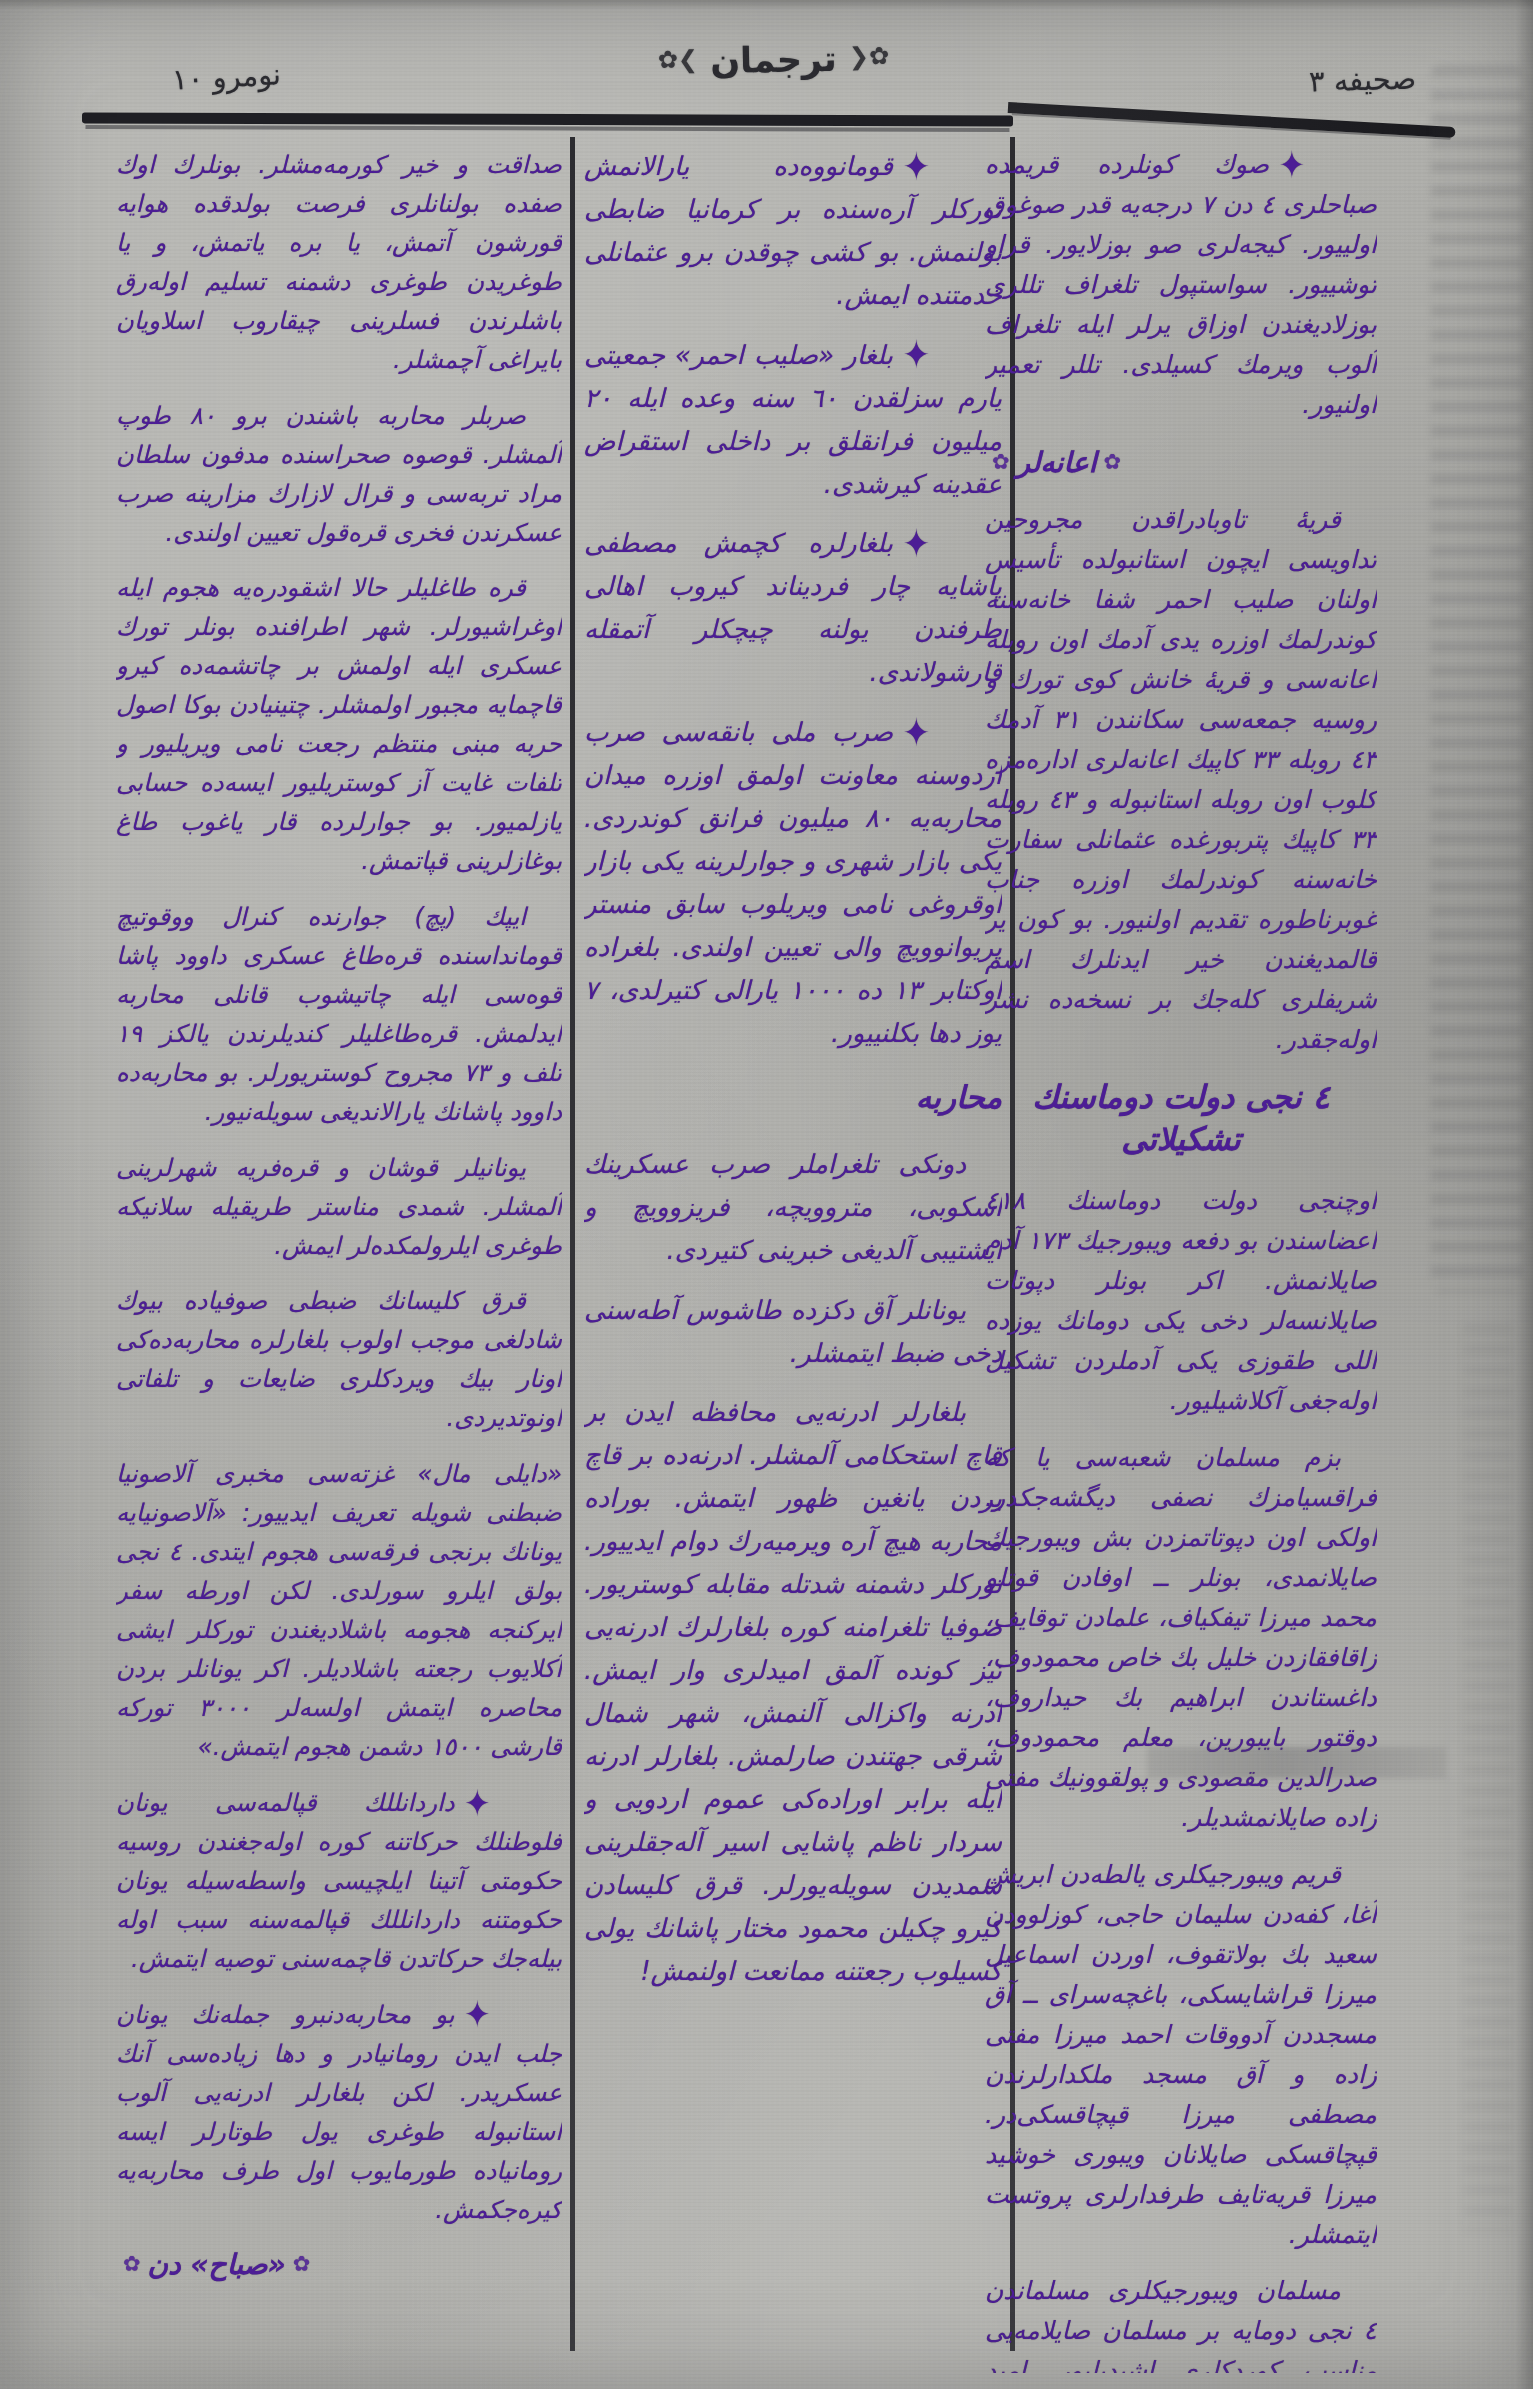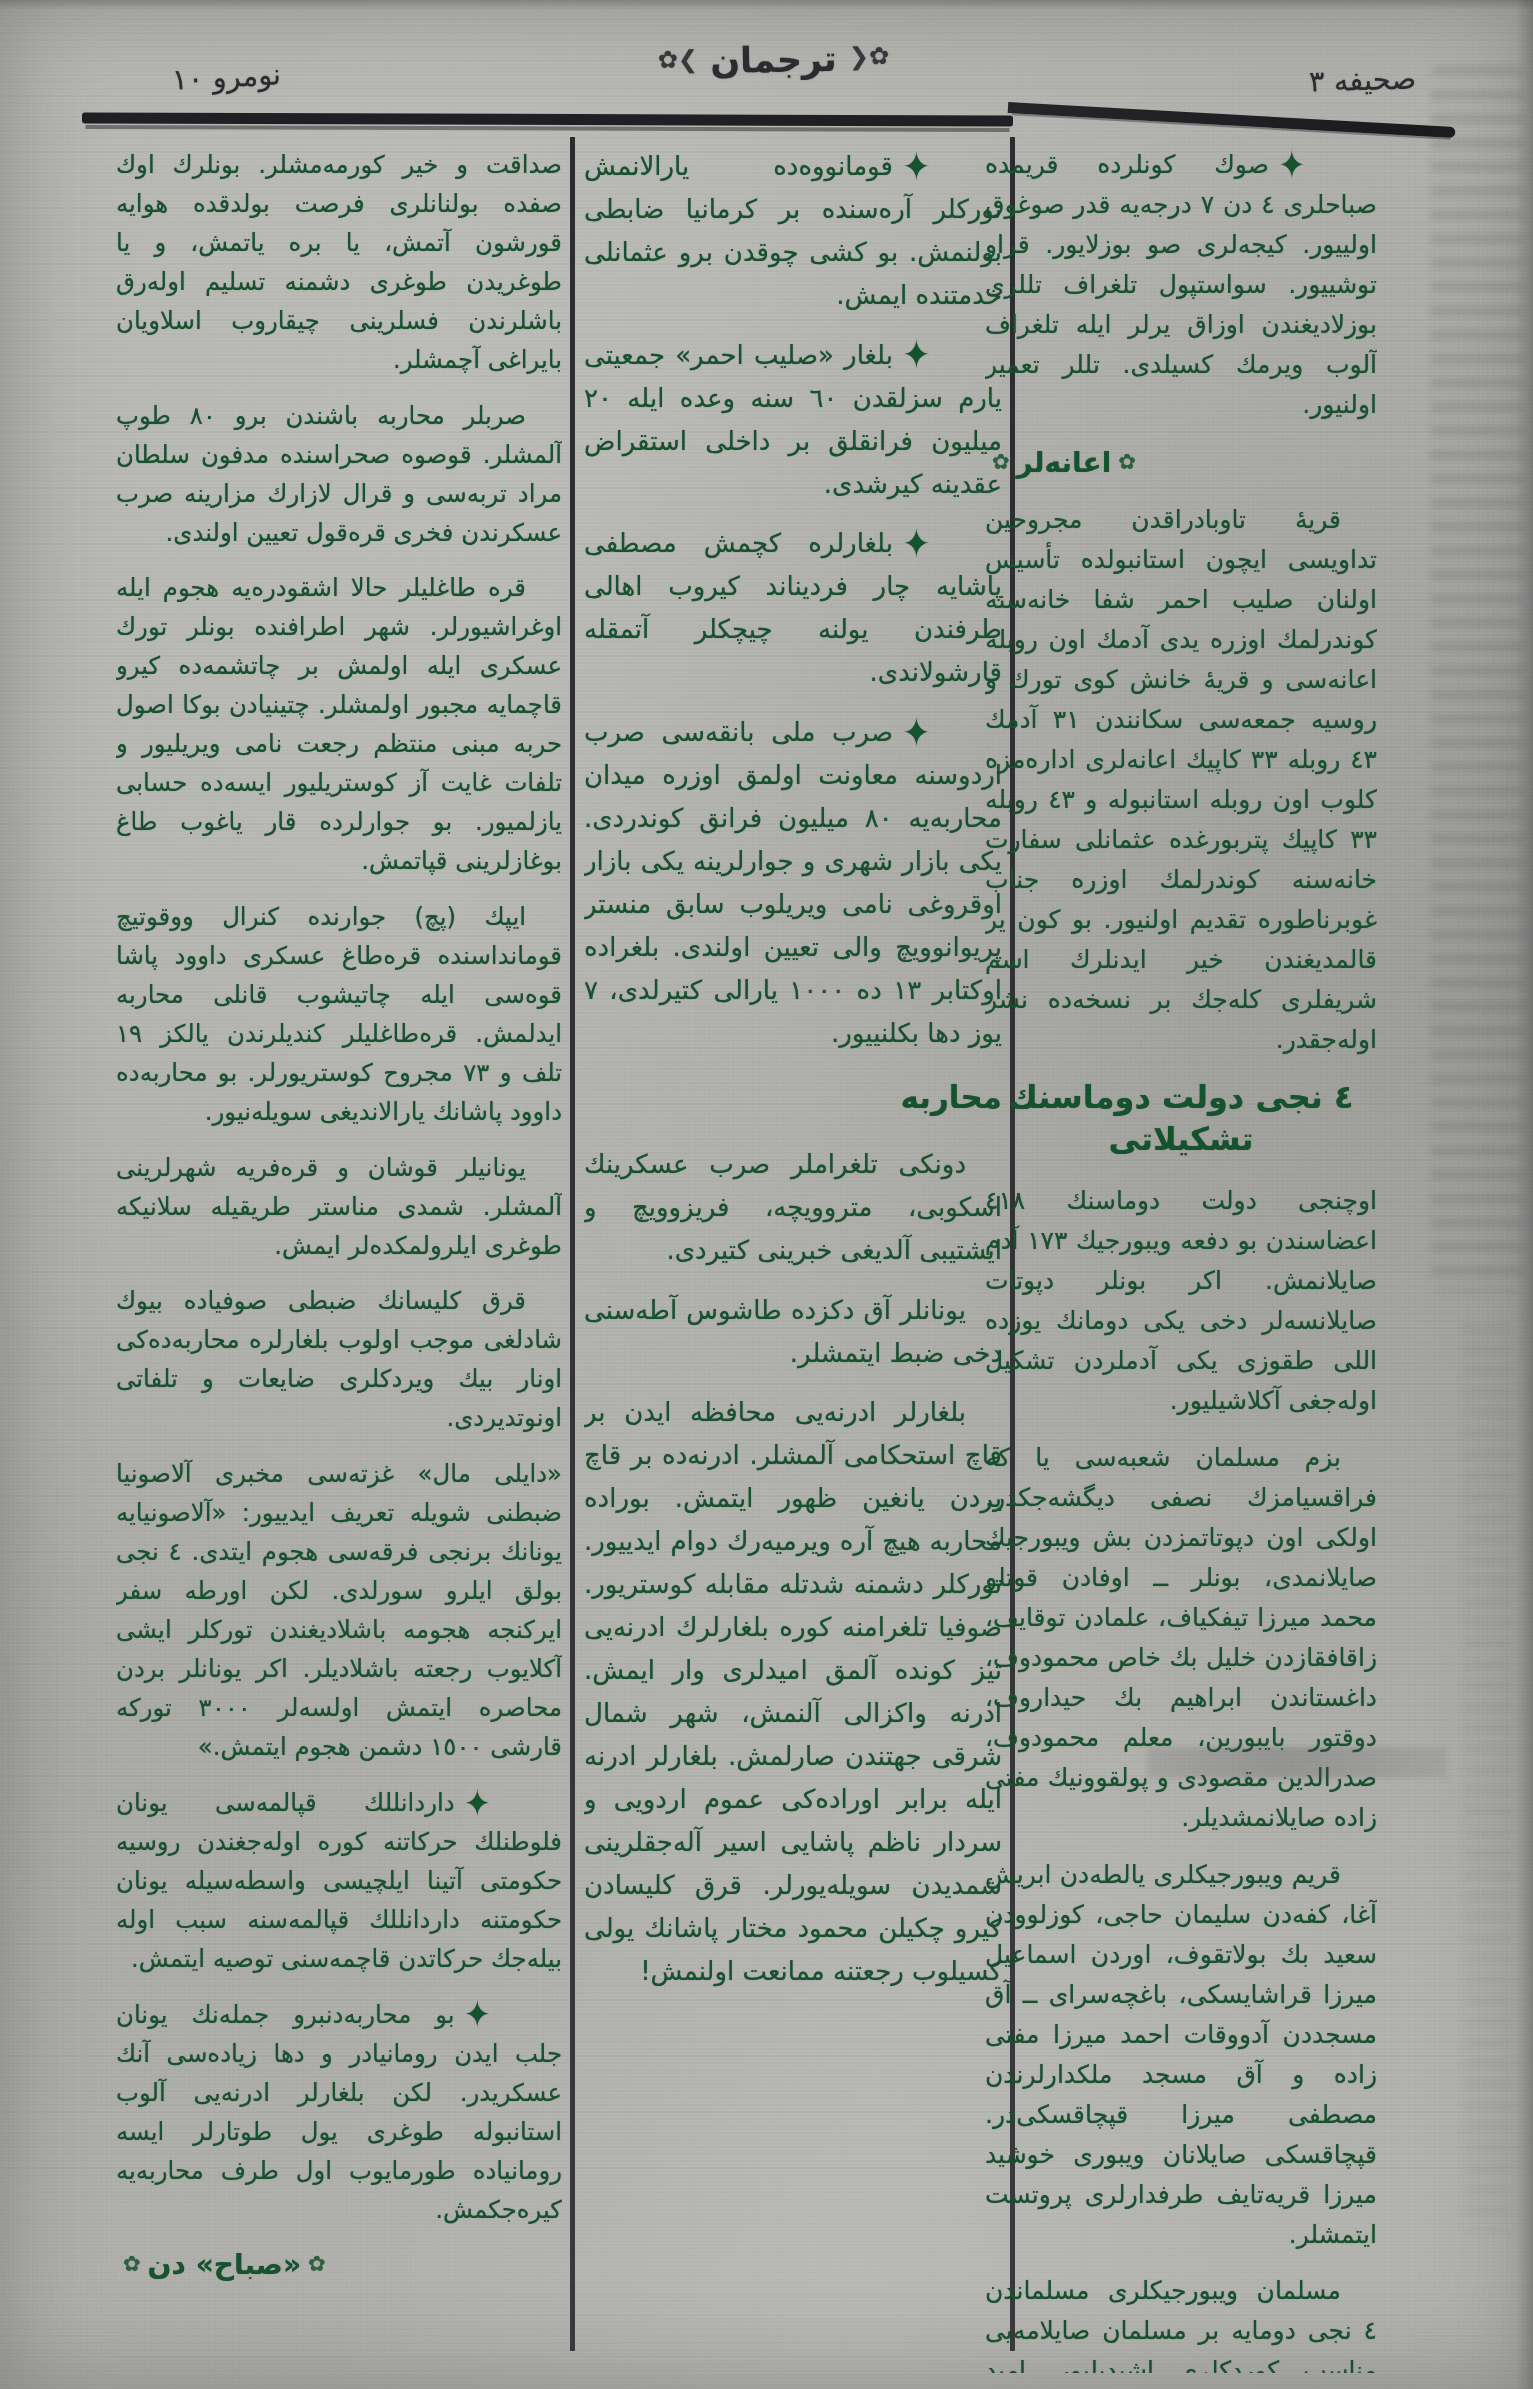--- a/index.html
+++ b/index.html
@@ -44,21 +44,21 @@
     box-shadow:0 9px 0 -3.5px rgba(40,40,45,.5);border-radius:2.8px;}
   .rule-b{position:absolute;left:1008px;top:102px;width:448px;height:10.5px;background:linear-gradient(90deg,#26262a,#1a1a1e);
     transform:rotate(3.2deg);transform-origin:left center;border-radius:0 5.6px 5.6px 0;box-shadow:0 6.3px 0 -4.2px rgba(40,40,45,.4);}
   .vrule{position:absolute;top:137px;width:4.9px;height:2214px;background:linear-gradient(#2c2c30,#3a3a3e);}
   .v1{left:570px;}
   .v2{left:1010px;}
 
   
   .col{
     position:absolute;top:145px;direction:rtl;text-align:justify;overflow:hidden;
-    color:#14532d;text-shadow:0 0 1px rgba(35,35,40,.55);filter:blur(0.2px);
+    color:#4c1d95;text-shadow:0 0 1px rgba(35,35,40,.55);filter:blur(0.2px);font-style:italic;
   }
   .col-right{left:985px;width:392px;height:2228px;font-size:25px;line-height:40px;}
   .col-mid{left:584px;width:418px;height:2228px;font-size:26px;line-height:43px;}
   .col-left{left:116px;width:446px;height:2214px;font-size:24.4px;line-height:39px;}
   .col p{margin:0 0 16.7px;text-indent:36px;}
   .col p.flush{text-indent:0;}
   .diamond{display:inline-block;font-size:1.25em;line-height:1;margin-left:9.8px;transform:scaleY(1.2);vertical-align:-2.8px;}
   .headline{font-weight:bold;text-align:center;text-indent:0;font-size:32px;line-height:1.3;margin:15.3px 0 21px;}
   .warhead{font-weight:bold;text-align:right;text-indent:0;font-size:31px;margin:21px 0 24px;}
   .ornhead{text-align:left;text-indent:0;font-size:28px;font-weight:bold;margin:14px 0 18px;white-space:nowrap;}

